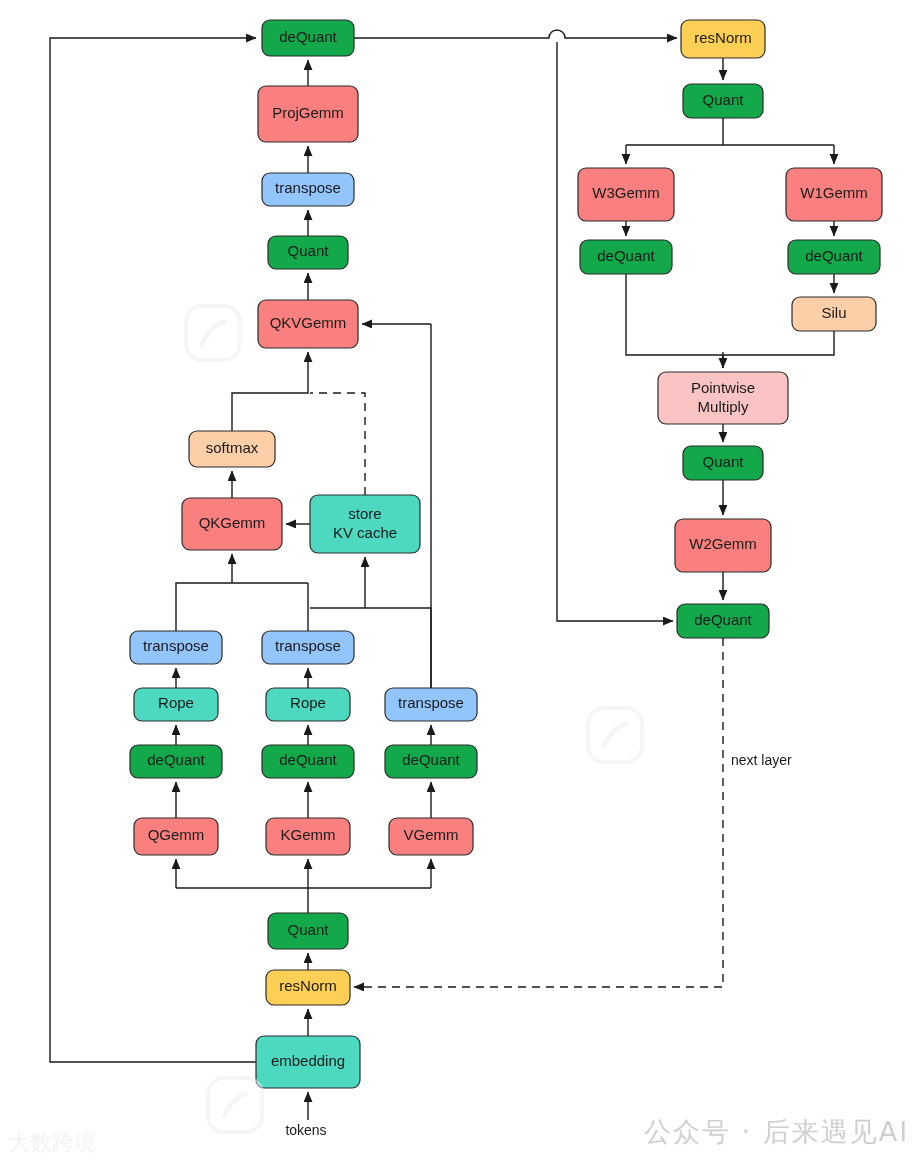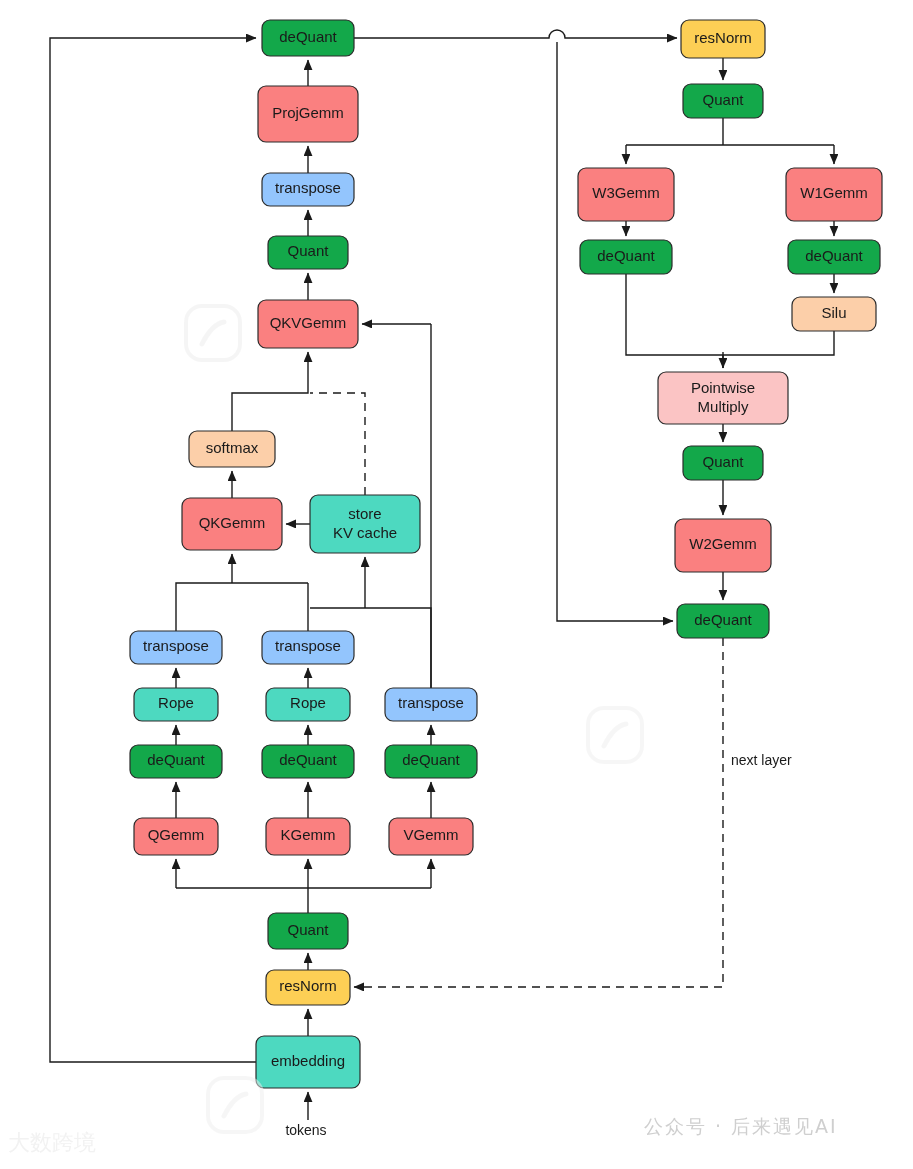--- a/index.html
+++ b/index.html
@@ -5,21 +5,21 @@
   html,body{margin:0;padding:0;background:#ffffff;}
   body{width:913px;height:1169px;position:relative;overflow:hidden;
        font-family:"Liberation Sans","DejaVu Sans",sans-serif;}
   #canvas{position:absolute;left:0;top:0;width:913px;height:1169px;}
   .node rect{stroke:#2b2b2b;stroke-width:1.2;}
   .node text{font-family:"Liberation Sans","DejaVu Sans",sans-serif;
              font-size:15px;fill:#1a1a1a;text-anchor:middle;dominant-baseline:middle;}
   .edge{fill:none;stroke:#1a1a1a;stroke-width:1.4;}
   .edge.dashed{stroke-dasharray:8 6;}
   .lbl{font-family:"Liberation Sans","DejaVu Sans",sans-serif;font-size:14px;fill:#1a1a1a;}
-  .wm-cn{position:absolute;color:#cfcfcf;font-size:19px;letter-spacing:2px;
+  .wm-cn{position:absolute;color:#cfcfcf;font-size:27px;letter-spacing:2px;
          font-family:"DejaVu Sans",sans-serif;user-select:none;}
   .wm-left{position:absolute;left:8px;top:1128px;color:#f2f2f2;font-size:22px;
            font-family:"DejaVu Sans",sans-serif;user-select:none;}
   .wm-tile{position:absolute;opacity:.5;pointer-events:none;}
 </style>
 </head>
 <body>
 
 <svg id="canvas" viewBox="0 0 913 1169">
   <defs>

